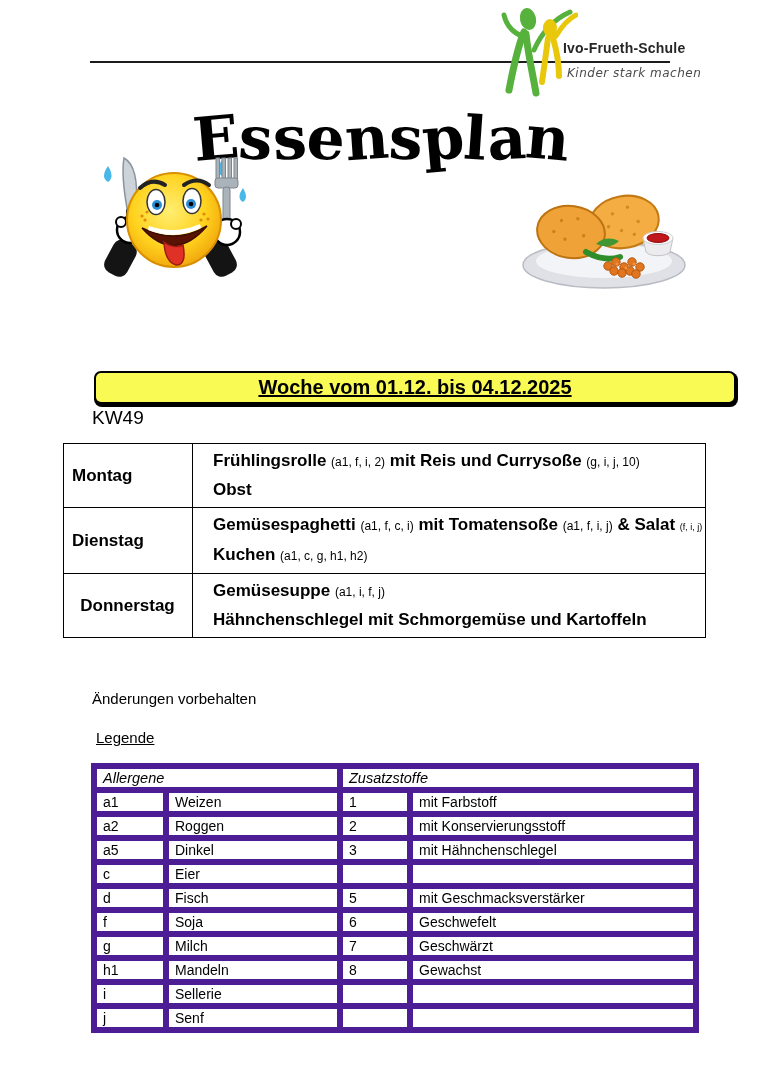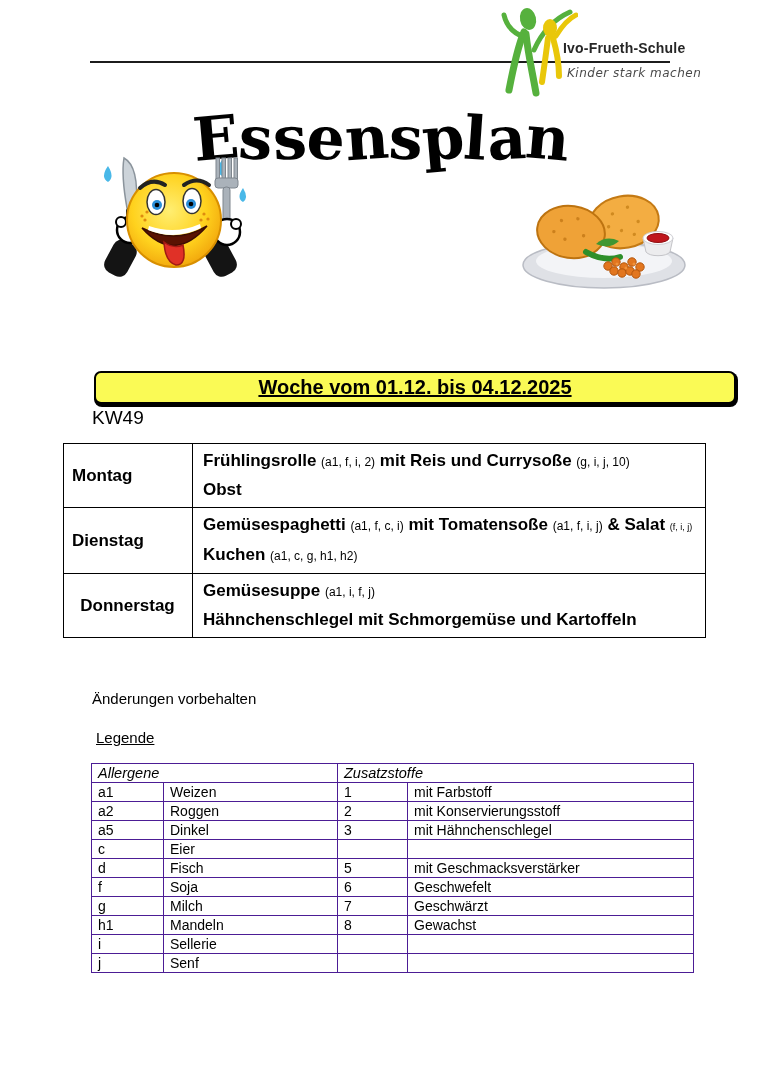--- a/index.html
+++ b/index.html
@@ -27,31 +27,31 @@
           border-radius:7px;box-shadow:1px 2px 0 1px #000;display:flex;align-items:center;justify-content:center;margin-left:32px;}
   .banner-text{font-size:20px;font-weight:bold;text-decoration:underline;}
   .kw-label{position:absolute;left:92px;top:407px;font-size:19px;}
 
   
   .menu-table{position:absolute;left:63px;top:443px;width:643px;border-collapse:collapse;table-layout:fixed;}
   .menu-table td{border:1px solid #000;}
   .menu-table .day-cell{width:119px;font-weight:bold;font-size:17px;padding-left:8px;vertical-align:middle;}
   .menu-table tr:nth-child(3) .day-cell{text-align:center;padding-left:0;}
   .menu-table .dish-cell{padding:3px 8px 3px 10px;vertical-align:middle;font-size:17px;font-weight:bold;}
-  .dish-line{line-height:28px;white-space:nowrap;}
+  .dish-line{line-height:28px;white-space:nowrap;margin-left:10px;}
   .seg-main{font-size:17px;font-weight:bold;}
   .seg-code{font-size:12px;font-weight:normal;}
   .seg-code-sm{font-size:9px;font-weight:normal;}
 
   .note{position:absolute;left:92px;top:690px;font-size:15px;}
 
   
   .legend-title{position:absolute;left:96px;top:729px;font-size:15px;text-decoration:underline;}
   .legend-table{position:absolute;left:91px;top:763px;width:602px;border-collapse:collapse;table-layout:fixed;font-size:14px;}
-  .legend-table th,.legend-table td{border:1px solid #4c1d95;padding:1px 6px;height:16px;text-align:left;overflow:hidden;white-space:nowrap;}
+  .legend-table th,.legend-table td{border:6px solid #4c1d95;padding:1px 6px;height:16px;text-align:left;overflow:hidden;white-space:nowrap;}
   .legend-table th{font-weight:normal;font-style:italic;font-size:14.5px;}
 </style>
 </head>
 <body>
 
 <div class="page">
 
   <div class="header-rule"></div>
 
   <svg class="logo-figures" viewBox="0 0 80 92" aria-hidden="true">

